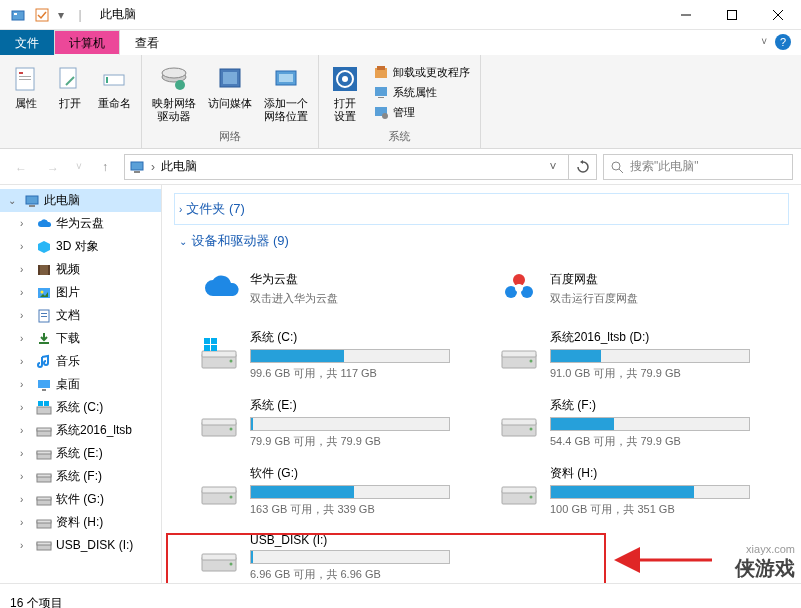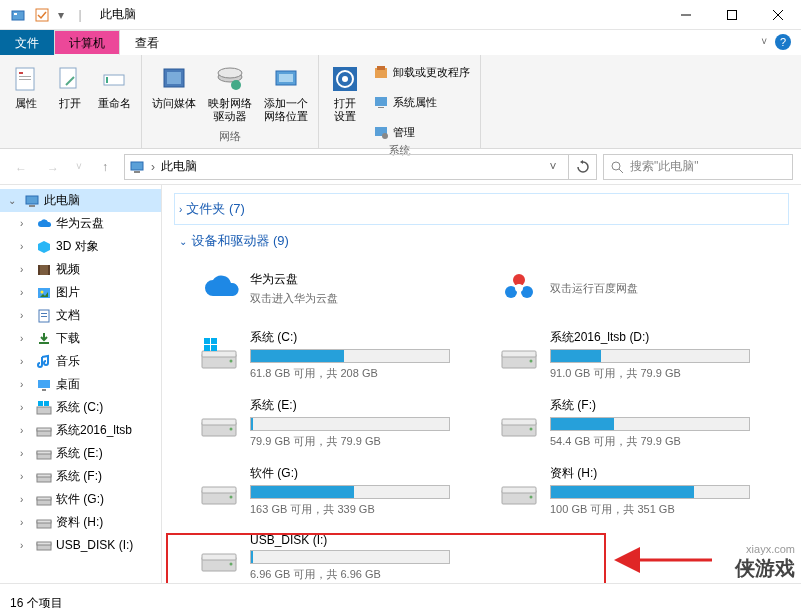--- a/index.html
+++ b/index.html
@@ -22,21 +22,21 @@
 .help-icon { position: absolute; right: 10px; top: 4px; width: 16px; height: 16px; border-radius: 50%; background: #1979ca; color: #fff; display: flex; align-items: center; justify-content: center; font-size: 11px; }
 
 
 .ribbon { height: 94px; background: #f5f5f5; border-bottom: 1px solid #dadada; display: flex; }
 .ribbon-group { border-right: 1px solid #dadada; display: flex; flex-direction: column; padding: 2px 6px; }
 .ribbon-group-content { flex: 1; display: flex; align-items: flex-start; gap: 4px; padding-top: 4px; }
 .ribbon-group-label { text-align: center; font-size: 11px; color: #666; padding: 2px 0; }
 .ribbon-btn { display: flex; flex-direction: column; align-items: center; justify-content: flex-start; padding: 2px 4px; cursor: pointer; min-width: 38px; }
 .ribbon-btn .icon { width: 32px; height: 32px; display: flex; align-items: center; justify-content: center; }
 .ribbon-btn .label { font-size: 11px; text-align: center; line-height: 1.2; margin-top: 2px; }
-.ribbon-small-list { display: flex; flex-direction: column; gap: 12px; padding-top: 2px; }
+.ribbon-small-list { display: flex; flex-direction: column; gap: 2px; padding-top: 2px; }
 .ribbon-small { display: flex; align-items: center; gap: 4px; padding: 1px 4px; font-size: 11px; cursor: pointer; }
 .ribbon-small .sicon { width: 16px; height: 16px; display: flex; align-items: center; justify-content: center; }
 
 
 .addrbar { height: 36px; display: flex; align-items: center; gap: 6px; padding: 4px 8px; border-bottom: 1px solid #e5e5e5; }
 .nav-btn { width: 26px; height: 26px; display: flex; align-items: center; justify-content: center; color: #888; cursor: pointer; }
 .nav-btn.disabled { color: #ccc; }
 .addr-box { flex: 1; height: 26px; border: 1px solid #ccc; display: flex; align-items: center; padding: 0 4px; gap: 6px; }
 .addr-dd { width: 22px; display: flex; align-items: center; justify-content: center; color: #666; }
 .refresh-btn { width: 28px; height: 26px; border: 1px solid #ccc; border-left: none; display: flex; align-items: center; justify-content: center; }
@@ -160,36 +160,36 @@
         <div class="label">重命名</div>
       </div>
     </div>
   </div>
 
   <div class="ribbon-group">
     <div class="ribbon-group-content">
       <div class="ribbon-btn">
         <div class="icon">
             <svg width="32" height="32">
-              <rect x="6" y="6" width="20" height="18" fill="#4a7bb8" stroke="#2a5a98"></rect>
-              <rect x="9" y="9" width="14" height="12" fill="#7aabda"></rect>
-            </svg>
-          </div>
-        <div class="label">访问媒体</div>
+              <ellipse cx="16" cy="14" rx="12" ry="5" fill="#d0d0d0" stroke="#888"></ellipse>
+              <ellipse cx="16" cy="10" rx="12" ry="5" fill="#e8e8e8" stroke="#888"></ellipse>
+              <circle cx="22" cy="22" r="5" fill="#4a8"></circle>
+            </svg>
+          </div>
+        <div class="label" style="white-space:pre-line">映射网络
+驱动器</div>
       </div>
       <div class="ribbon-btn">
         <div class="icon">
             <svg width="32" height="32">
-              <ellipse cx="16" cy="14" rx="12" ry="5" fill="#d0d0d0" stroke="#888"></ellipse>
-              <ellipse cx="16" cy="10" rx="12" ry="5" fill="#e8e8e8" stroke="#888"></ellipse>
-              <circle cx="22" cy="22" r="5" fill="#4a8"></circle>
-            </svg>
-          </div>
-        <div class="label" style="white-space:pre-line">映射网络
-驱动器</div>
+              <rect x="6" y="6" width="20" height="18" fill="#4a7bb8" stroke="#2a5a98"></rect>
+              <rect x="9" y="9" width="14" height="12" fill="#7aabda"></rect>
+            </svg>
+          </div>
+        <div class="label">访问媒体</div>
       </div>
       <div class="ribbon-btn">
         <div class="icon">
             <svg width="32" height="32">
               <rect x="6" y="8" width="20" height="14" fill="#5aa0d8" stroke="#2a6db3"></rect>
               <rect x="9" y="11" width="14" height="8" fill="#aad4f0"></rect>
             </svg>
           </div>
         <div class="label" style="white-space:pre-line">添加一个
 网络位置</div>
@@ -468,20 +468,21 @@
         <div class="drive">
           <div class="dicon">
             <svg width="40" height="40">
               <circle cx="20" cy="12" r="6" fill="#e53935"></circle>
               <circle cx="12" cy="24" r="6" fill="#1e88e5"></circle>
               <circle cx="28" cy="24" r="6" fill="#1e88e5"></circle>
               <circle cx="20" cy="20" r="4" fill="#fff"></circle>
             </svg>
           </div>
           <div class="drive-info">
+            <div class="drive-name">百度网盘</div>
             <div class="drive-sub">双击运行百度网盘</div>
           </div>
         </div>
       </div>
     <div class="drives" id="drives">
         <div class="drive">
           <div class="dicon">
             <svg width="42" height="42">
               <rect x="4" y="20" width="34" height="14" rx="1" fill="#d8d8d8" stroke="#aaa"></rect>
               <rect x="4" y="17" width="34" height="6" rx="1" fill="#ececec" stroke="#aaa"></rect>
@@ -490,21 +491,21 @@
               <rect x="13" y="4" width="6" height="6" fill="#00adef"></rect>
               <rect x="6" y="11" width="6" height="6" fill="#00adef"></rect>
               <rect x="13" y="11" width="6" height="6" fill="#00adef"></rect>
             </svg>
           </div>
           <div class="drive-info">
             <div class="drive-name">系统 (C:)</div>
             <div class="progress">
               <div class="progress-fill" style="width:47%"></div>
             </div>
-            <div class="drive-sub">61.8 GB 可用，共 208 GB</div>
+            <div class="drive-sub">99.6 GB 可用，共 117 GB</div>
           </div>
         </div>
         <div class="drive">
           <div class="dicon">
             <svg width="42" height="42">
               <rect x="4" y="20" width="34" height="14" rx="1" fill="#d8d8d8" stroke="#aaa"></rect>
               <rect x="4" y="17" width="34" height="6" rx="1" fill="#ececec" stroke="#aaa"></rect>
               <circle cx="33" cy="27" r="1.5" fill="#6a6"></circle>
             </svg>
           </div>

